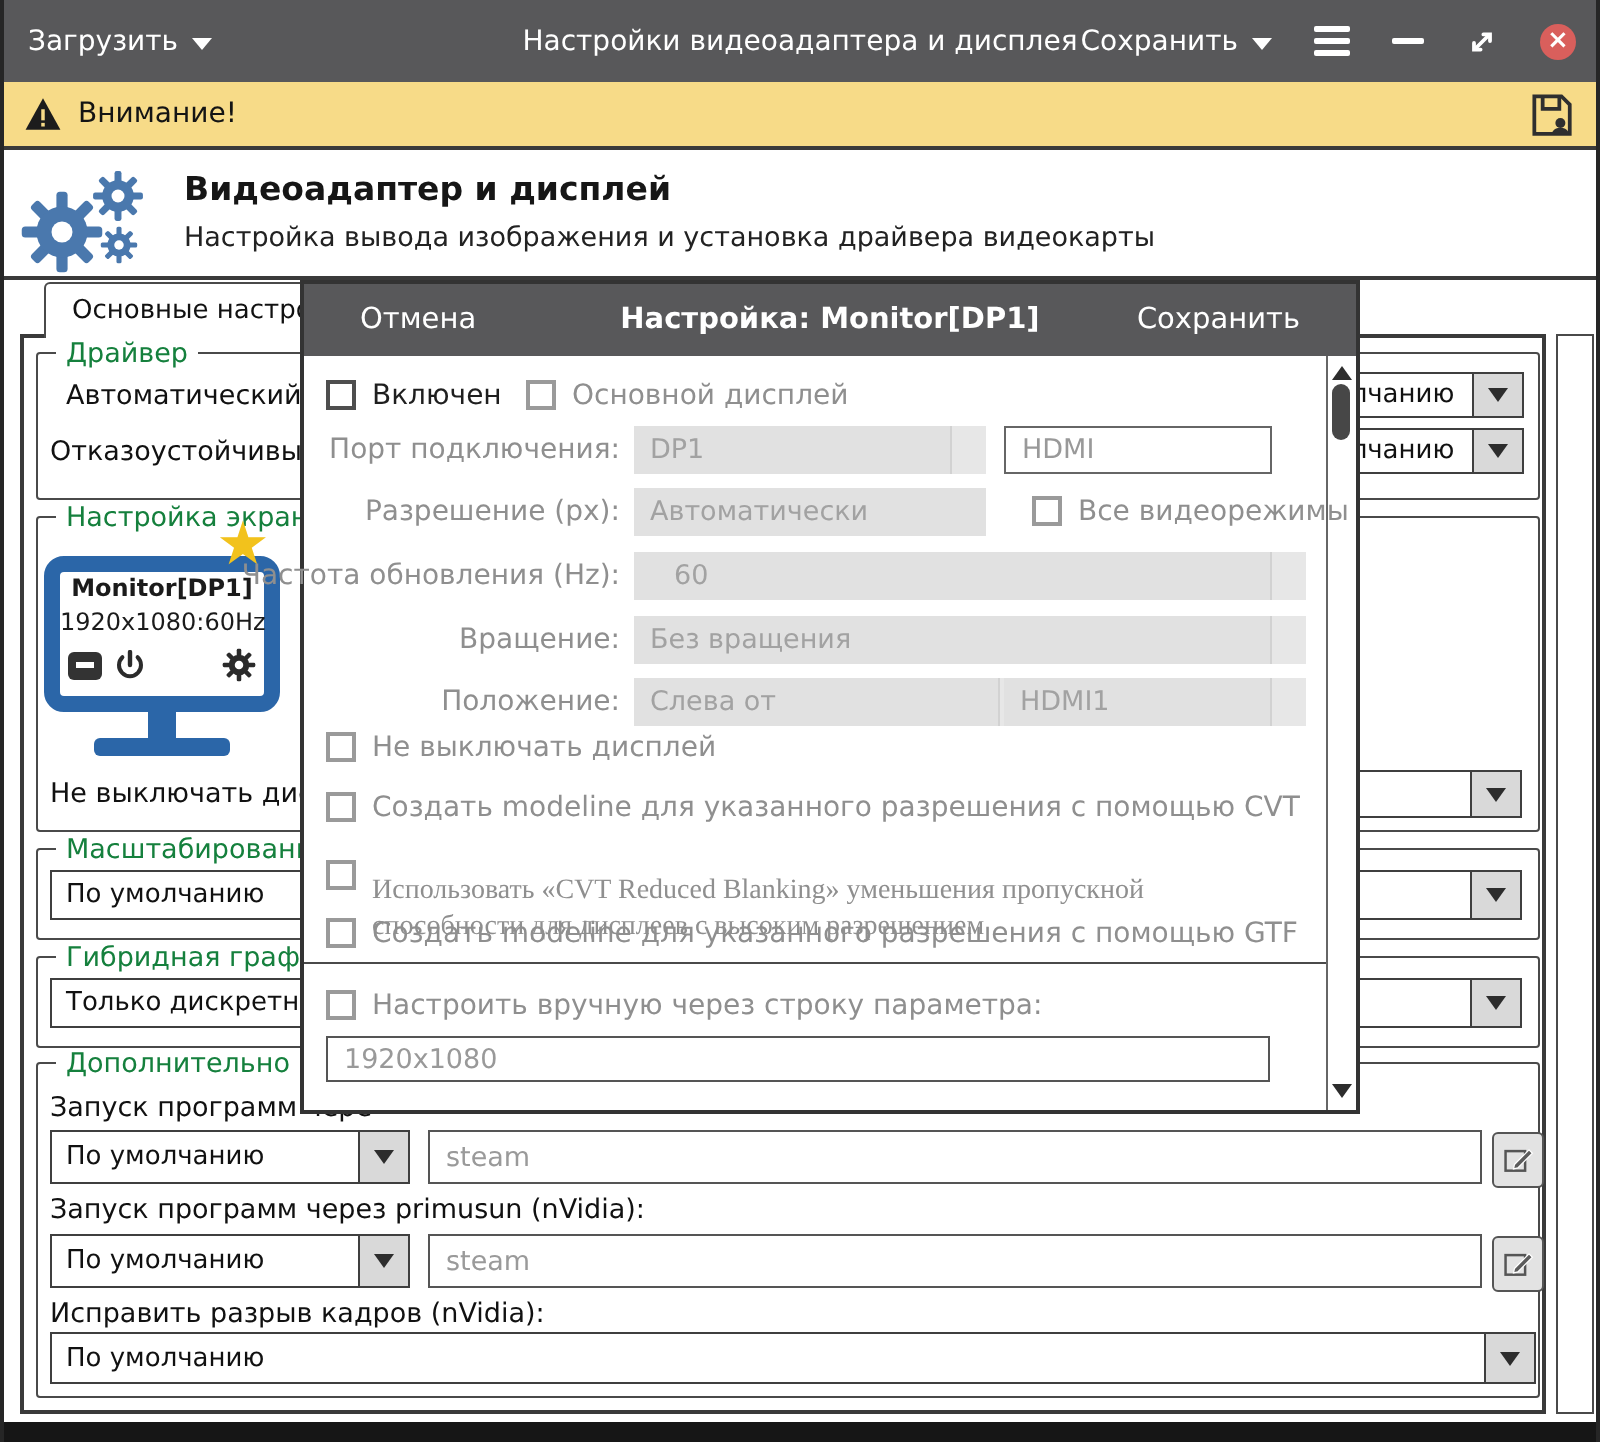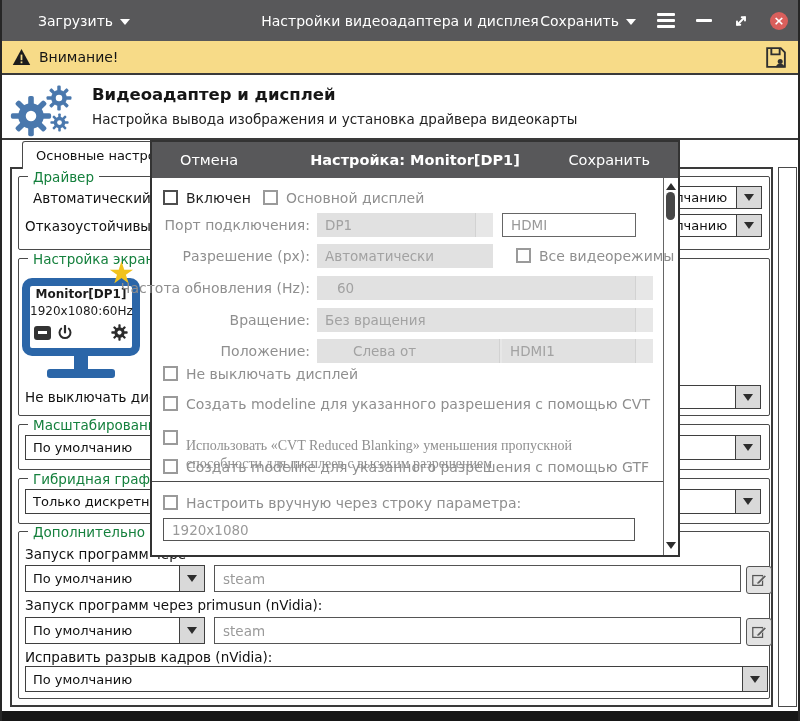--- a/index.html
+++ b/index.html
@@ -3,21 +3,21 @@
 <meta charset="utf-8">
 <style>
   html,body{margin:0;padding:0;background:#888;}
   #app{position:relative;width:800px;height:721px;background:#fff;
        font-family:"DejaVu Sans",sans-serif;overflow:hidden;
        -webkit-font-smoothing:antialiased;}
   .abs{position:absolute;}
   
   .titlebar{left:0;top:0;width:800px;height:41px;background:#58585a;color:#fff;
             display:flex;align-items:center;font-size:14px;}
-  .tb-left{position:absolute;left:14px;display:flex;align-items:center;gap:7px;cursor:pointer;margin-left:24px;}
+  .tb-left{position:absolute;left:14px;display:flex;align-items:center;gap:7px;cursor:pointer;}
   .tb-title{position:absolute;left:0;right:0;text-align:center;font-size:14px;}
   .tb-right{position:absolute;right:12px;display:flex;align-items:center;gap:21px;}
   .caret{width:0;height:0;border-left:5px solid transparent;border-right:5px solid transparent;
          border-top:6px solid #fff;margin-top:2px;}
   .hamburger{display:flex;flex-direction:column;gap:3px;cursor:pointer;}
   .hamburger i{width:18px;height:3px;background:#fff;border-radius:1px;}
   .minbar{width:16px;height:3px;background:#fff;border-radius:1px;cursor:pointer;}
   .closebtn{width:18px;height:18px;border-radius:50%;background:#d95f5c;color:#fff;
             display:flex;align-items:center;justify-content:center;font-size:13px;
             font-weight:bold;cursor:pointer;line-height:1;}
@@ -369,21 +369,21 @@
         <span class="seg"></span>
     </div>
 
     <div class="mlabel" style="right:368px;top:170px;">Вращение:</div>
     <div class="dcombo" style="left:165px;top:166px;width:336px;height:24px;">
       <span class="val">Без вращения</span>
         <span class="seg"></span>
     </div>
 
     <div class="mlabel" style="right:368px;top:201px;">Положение:</div>
-    <div class="dcombo" style="left:165px;top:197px;width:200px;height:24px;padding-left:28px;">
+    <div class="dcombo" style="left:165px;top:197px;width:200px;height:24px;">
       <span class="val">Слева от</span>
         <span class="seg"></span>
     </div>
     <div class="dcombo" style="left:350px;top:197px;width:151px;height:24px;">
       <span class="val">HDMI1</span>
         <span class="seg"></span>
     </div>
 
     <div class="cb" style="left:11px;top:224px;"></div>
     <div class="cblbl" style="left:34px;top:224px;">Не выключать дисплей</div>

